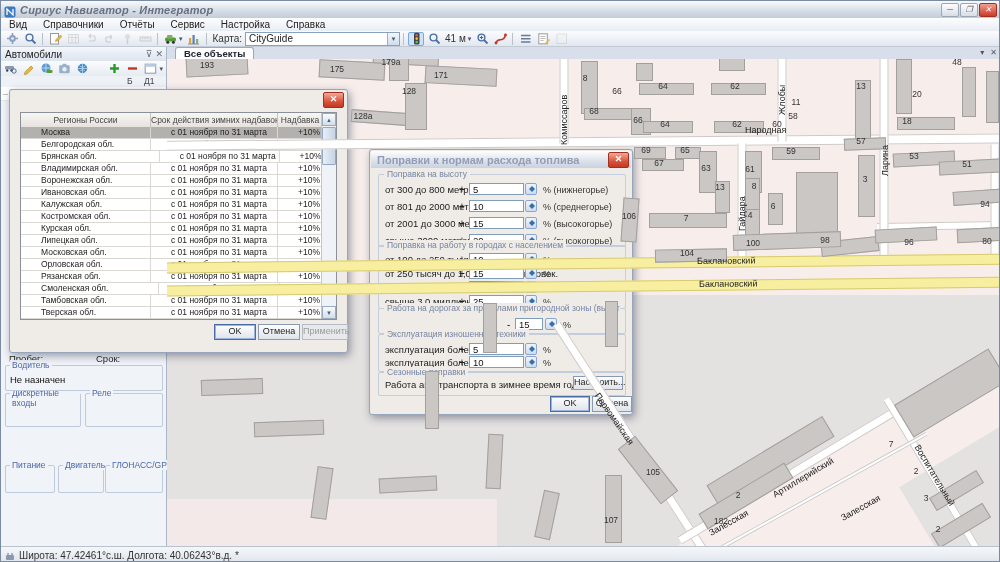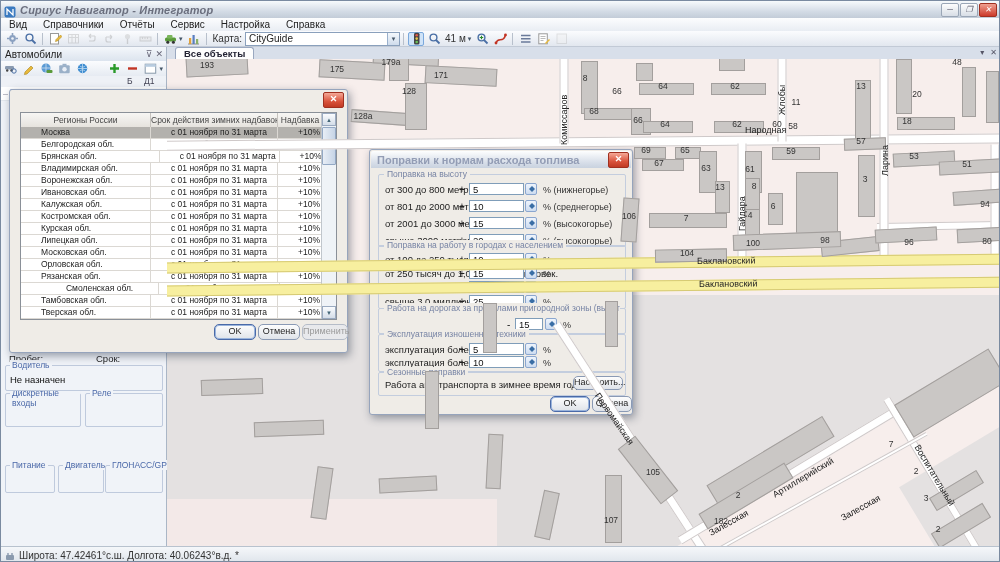--- a/index.html
+++ b/index.html
@@ -84,21 +84,21 @@
   .d1-row{display:flex;height:11px;border-bottom:1px solid #dbd8d3;background:#fff;}
   .d1-row.sel{background:#b3b1ad;}
   .d1-row div{font-size:8.5px;color:#222;line-height:10px;padding-left:20px;border-right:1px solid #dbd8d3;
               overflow:hidden;white-space:nowrap;box-sizing:border-box;}
   .d1-scroll{position:absolute;right:0;top:0;width:15px;height:100%;background:#eff3f7;border-left:1px solid #c0c6cc;box-sizing:border-box;}
   .sb-arrow{position:absolute;left:0;width:14px;height:13px;background:linear-gradient(#fafcfe,#d4dde8);
             border:1px solid #9aaac0;box-sizing:border-box;font-size:6px;color:#467;text-align:center;line-height:12px;}
   .sb-thumb{position:absolute;left:0;top:14px;width:14px;height:38px;background:linear-gradient(90deg,#e8eef6,#c6d4e6);
             border:1px solid #93a8c4;box-sizing:border-box;border-radius:1px;}
   .btn{position:absolute;height:14px;background:linear-gradient(#fdfdfd,#dfe3e9);border:1px solid #8a9ab5;
-       border-radius:5px;font-size:9px;color:#222;text-align:center;line-height:13px;}
+       border-radius:0;font-size:9px;color:#222;text-align:center;line-height:13px;}
   .btn.def{border:1px solid #4a6aa8;box-shadow:0 0 0 1px #9ab4dc inset;}
   .btn.dis{color:#9a9a9a;border-color:#b5bcc8;background:#e8e9ec;}
   .d2-grp{position:absolute;left:8px;width:246px;border:1px solid #c3cdde;border-radius:2px;}
   .d2-grp .glab{position:absolute;top:-6px;left:5px;background:#efece7;padding:0 3px;font-size:8.5px;color:#7683a4;
                 white-space:nowrap;max-width:230px;overflow:hidden;}
   .d2-row{position:absolute;left:0;width:100%;height:13px;}
   .d2-row .lbl{position:absolute;left:6px;top:1px;font-size:9.5px;color:#222;white-space:nowrap;}
   .d2-row .sign{position:absolute;top:1px;font-size:10px;color:#222;}
   .d2-row .val{position:absolute;top:0;height:12px;background:#fff;border:1px solid #7f9db9;box-sizing:border-box;
                font-size:9.5px;color:#111;padding-left:3px;line-height:11px;}
@@ -458,21 +458,21 @@
       <div class="mnum" style="left: 242px; top: 32px; z-index: 4;">128</div>
       <div class="mnum" style="left: 418px; top: 19px; z-index: 4;">8</div>
       <div class="mnum" style="left: 450px; top: 32px; z-index: 4;">66</div>
       <div class="mnum" style="left: 427px; top: 52px; z-index: 4;">68</div>
       <div class="mnum" style="left: 496px; top: 27px; z-index: 4;">64</div>
       <div class="mnum" style="left: 568px; top: 27px; z-index: 4;">62</div>
       <div class="mnum" style="left: 471px; top: 61px; z-index: 4;">66</div>
       <div class="mnum" style="left: 498px; top: 65px; z-index: 4;">64</div>
       <div class="mnum" style="left: 570px; top: 65px; z-index: 4;">62</div>
       <div class="mnum" style="left: 610px; top: 65px; z-index: 4;">60</div>
-      <div class="mnum" style="left: 626px; top: 67px; z-index: 4; text-align: center;">58</div>
+      <div class="mnum" style="left: 626px; top: 57px; z-index: 4; text-align: center;">58</div>
       <div class="mnum" style="left: 629px; top: 43px; z-index: 4;">11</div>
       <div class="mnum" style="left: 694px; top: 27px; z-index: 4;">13</div>
       <div class="mnum" style="left: 750px; top: 35px; z-index: 4;">20</div>
       <div class="mnum" style="left: 740px; top: 62px; z-index: 4;">18</div>
       <div class="mnum" style="left: 790px; top: 3px; z-index: 4;">48</div>
       <div class="mnum" style="left: 479px; top: 91px; z-index: 4;">69</div>
       <div class="mnum" style="left: 518px; top: 91px; z-index: 4;">65</div>
       <div class="mnum" style="left: 492px; top: 104px; z-index: 4;">67</div>
       <div class="mnum" style="left: 539px; top: 109px; z-index: 4;">63</div>
       <div class="mnum" style="left: 583px; top: 110px; z-index: 4;">61</div>
@@ -687,21 +687,21 @@
             <div style="width: 130px;">Орловская обл.</div>
             <div style="width: 127px;">с 01 ноября по 31 марта</div>
             <div style="width: 44px; border-right: none;">+10%</div>
           </div>
           <div class="d1-row">
             <div style="width: 130px;">Рязанская обл.</div>
             <div style="width: 127px;">с 01 ноября по 31 марта</div>
             <div style="width: 44px; border-right: none;">+10%</div>
           </div>
           <div class="d1-row">
-            <div style="width: 146px; text-align: center;">Смоленская обл.</div>
+            <div style="width: 146px;">Смоленская обл.</div>
             <div style="width: 127px;">с 01 ноября по 31 марта</div>
             <div style="width: 44px; border-right: none;">+10%</div>
           </div>
           <div class="d1-row">
             <div style="width: 130px;">Тамбовская обл.</div>
             <div style="width: 127px;">с 01 ноября по 31 марта</div>
             <div style="width: 44px; border-right: none;">+10%</div>
           </div>
           <div class="d1-row">
             <div style="width: 130px;">Тверская обл.</div>

